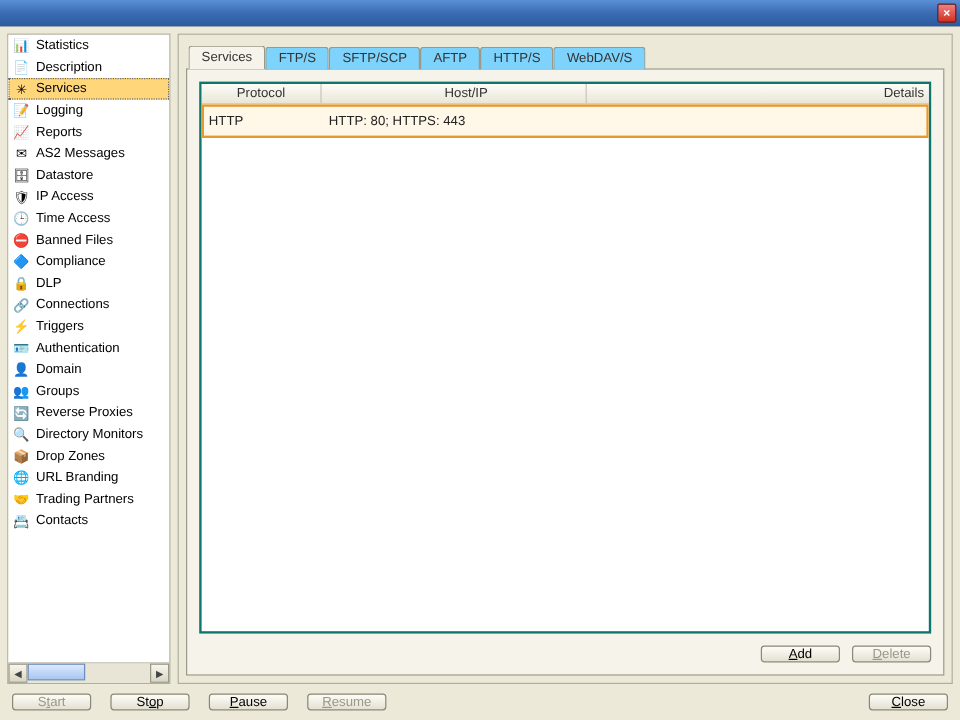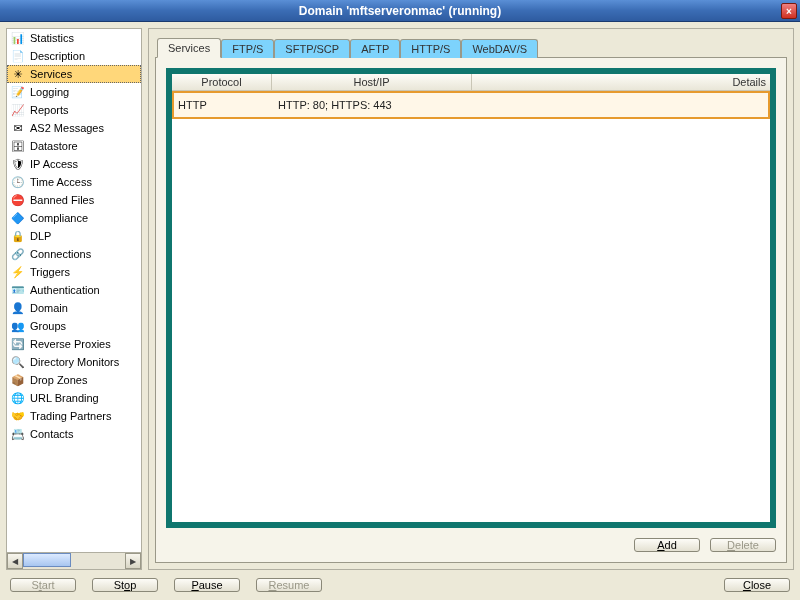--- a/index.html
+++ b/index.html
@@ -159,41 +159,41 @@
 .tabpanel {
   flex: 1;
   background: #f6f4ea;
   border: 1px solid #9a9888;
   display: flex;
   flex-direction: column;
   padding: 10px;
 }
 .table-wrap {
   flex: 1;
-  border: 6px solid #0f766e;
+  border: 2px solid #0f766e;
   background: #fff;
   display: flex;
   flex-direction: column;
   overflow: hidden;
 }
 .thead {
   display: flex;
   background: linear-gradient(to bottom, #fdfcf7, #e9e6d8);
   border-bottom: 1px solid #c9c6b6;
 }
 .th {
   border-right: 1px solid #c9c6b6;
   padding: 2px 4px;
   text-align: center;
   color: #333;
   font-size: 11px;
 }
 .th:last-child { border-right: none; text-align: right; }
 .col-proto  { width: 100px; flex: 0 0 100px; }
-.col-host   { width: 200px; flex: 0 0 200px; }
+.col-host   { width: 200px; flex: 0 0 200px; margin-left: 21px; }
 .col-port   { width: 148px; flex: 0 0 148px; }
 .col-detail { flex: 1; }
 .tbody { flex: 1; }
 .trow {
   display: flex;
   border: 2px solid #e69a2e;
   background: #fff7e8;
   height: 28px;
   align-items: center;
 }
@@ -231,21 +231,20 @@
   align-items: flex-start;
   padding: 8px 4px 2px 4px;
   gap: 16px;
 }
 .bottom-bar .spacer { flex: 1; }
 </style>
 </head>
 <body>
 
 <div class="titlebar">
-  <span>Domain 'mftserveronmac' (running)</span>
   <div class="close-btn">
     <span>×</span>
   </div>
 </div>
 
 <div class="client">
   <div class="main-area">
 
     <div class="sidebar">
       <div class="sidebar-list" id="sidebar-list">

